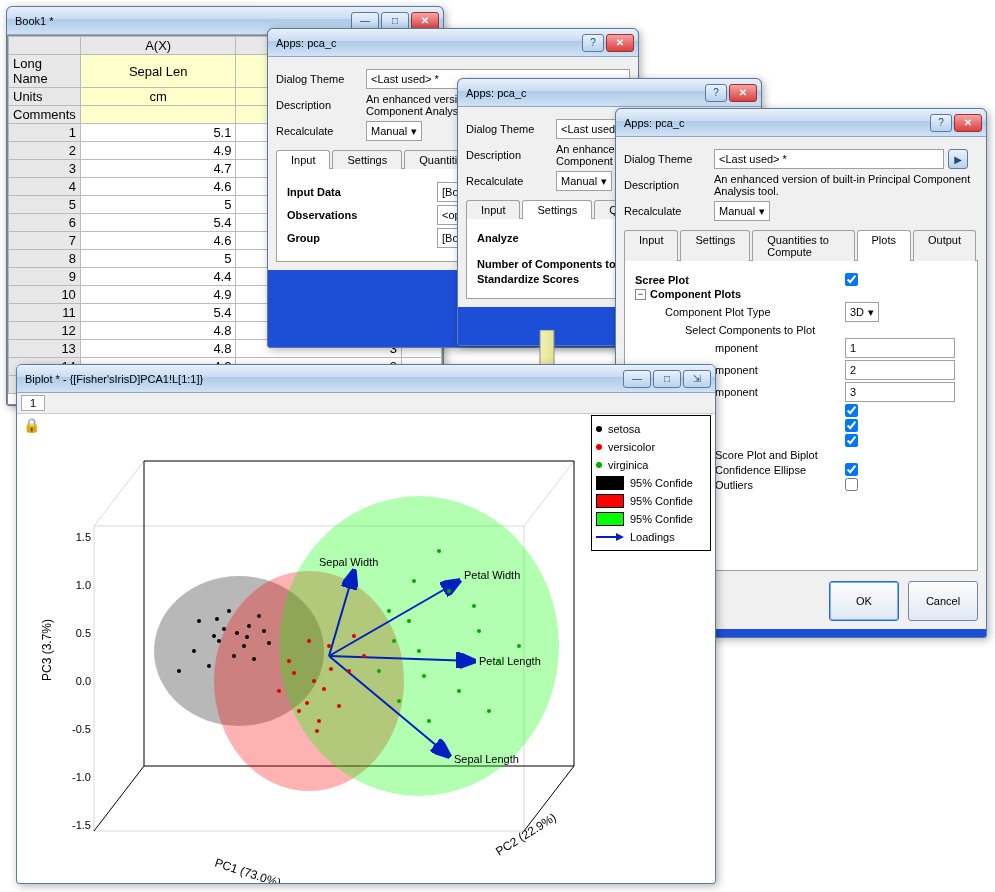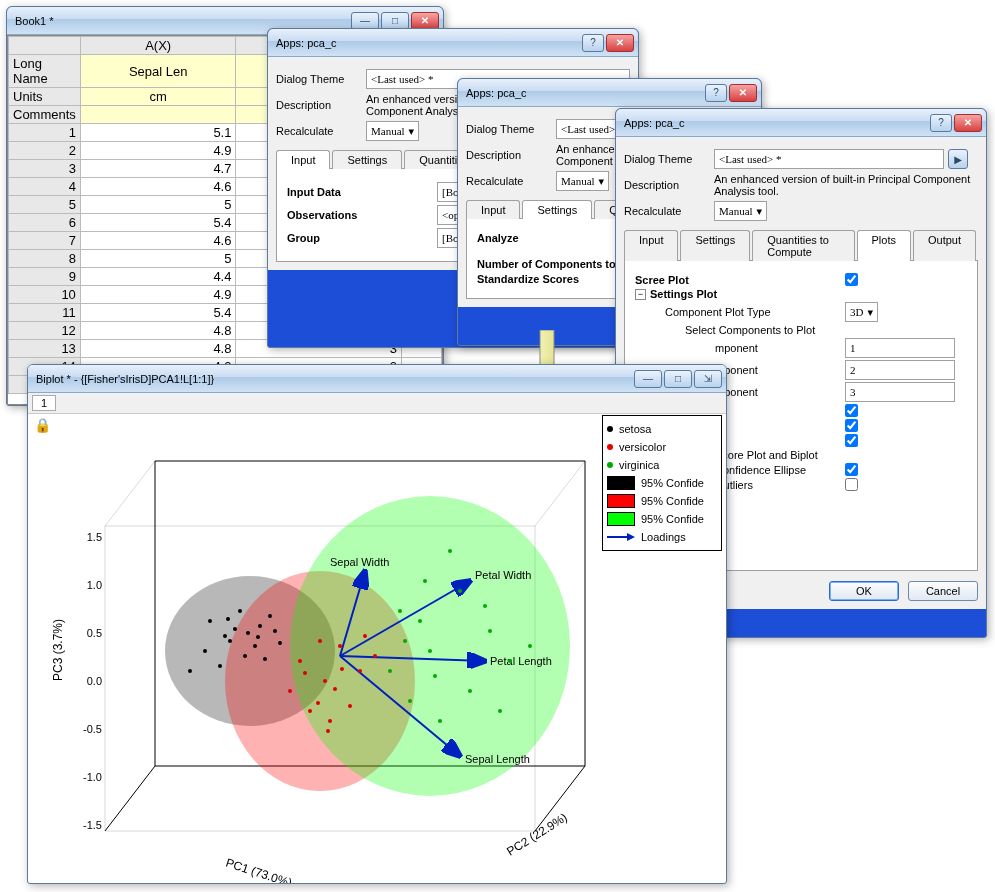--- a/index.html
+++ b/index.html
@@ -68,21 +68,21 @@
 
   
   .form-row { display:flex; align-items:center; margin: 4px 0; }
   .form-row .lbl { width: 90px; }
   .form-row .val { flex:1; }
   input[type=text].field, .combo {
     border: 1px solid #a0a0a0;
     background: #fff;
     padding: 1px 4px;
     height: 20px;
-    font-family: Liberation Serif, serif;
+    font-family: Liberation Sans, sans-serif;
     font-size: 11px;
   }
   .combo { display:inline-flex; align-items:center; }
   .combo .arrow { margin-left:4px; }
 
   .tabs { display:flex; border-bottom: 1px solid #a0a0a0; margin-top:8px; }
   .tab {
     padding: 3px 14px;
     border: 1px solid #a0a0a0;
     border-bottom: none;
@@ -105,21 +105,21 @@
   .dot { width:6px; height:6px; border-radius:50%; }
 
   .opt-row { display:flex; align-items:center; margin:3px 0 3px 0; }
   .opt-row .olabel { flex:0 0 210px; }
 
   .btnbar { text-align:right; padding-top:10px; }
   .btn {
     display:inline-block; min-width:70px; text-align:center;
     border:1px solid #6a8ab0; border-radius:3px;
     background: linear-gradient(#fdfdfd,#e0e8f2);
-    padding:3px 14px; margin-left:6px;
+    padding:13px 14px; margin-left:6px;
   }
   .btn.primary { border:1px solid #2a6acc; box-shadow: 0 0 0 1px #7ab0ff inset; }
 
   .tree-toggle { display:inline-block; width:11px; height:11px; border:1px solid #888; text-align:center; line-height:9px; font-size:9px; margin-right:4px; }
 
   .plots-options .opt-row { margin:2px 0;align-items:center; }
 
   input[type=checkbox]{ width:13px; height:13px; }
 
 </style>
@@ -401,21 +401,21 @@
       <div class="tab active">Plots</div>
       <div class="tab">Output</div>
     </div>
     <div class="tabpanel plots-options" style="height:310px;">
       <div class="opt-row">
           <span class="olabel"><b>Scree Plot</b></span>
         <input type="checkbox" checked="" style="">
         </div>
       <div class="opt-row">
           <span class="tree-toggle">−</span>
-          <b>Settings Plot</b>
+          <b>Component Plots</b>
         </div>
       <div class="opt-row" style="padding-left:30px;">
           <span class="olabel" style="flex-basis:180px">Component Plot Type</span>
         <span class="combo">
             <span>3D</span>
             <span class="arrow">▾</span>
           </span>
         </div>
       <div class="opt-row" style="padding-left:50px;">
           <span>Select Components to Plot</span>
@@ -466,21 +466,21 @@
 <svg style="position:absolute; left:522px; top:330px;" width="50" height="90">
   <defs>
       <linearGradient id="ag" x1="0" y1="0" x2="1" y2="0">
         <stop offset="0%" stop-color="#fdfccb"></stop>
         <stop offset="100%" stop-color="#d8d87a"></stop>
       </linearGradient>
     </defs>
   <path d="M18,0 L32,0 L32,55 L45,55 L25,85 L5,55 L18,55 Z" fill="url(#ag)" stroke="#888"></path>
 </svg>
 
-<div class="window" style="left:27px; top:364px; width:700px; height:520px; background:#fff;">
+<div class="window" style="left:16px; top:364px; width:700px; height:520px; background:#fff;">
   <div class="titlebar">
     <span>Biplot * - {[Fisher'sIrisD]PCA1!L[1:1]}</span>
     <span style="flex:1"></span>
     <div class="winbtns">
       <div class="winbtn">
           <span>—</span>
         </div>
       <div class="winbtn">
           <span>□</span>
         </div>

